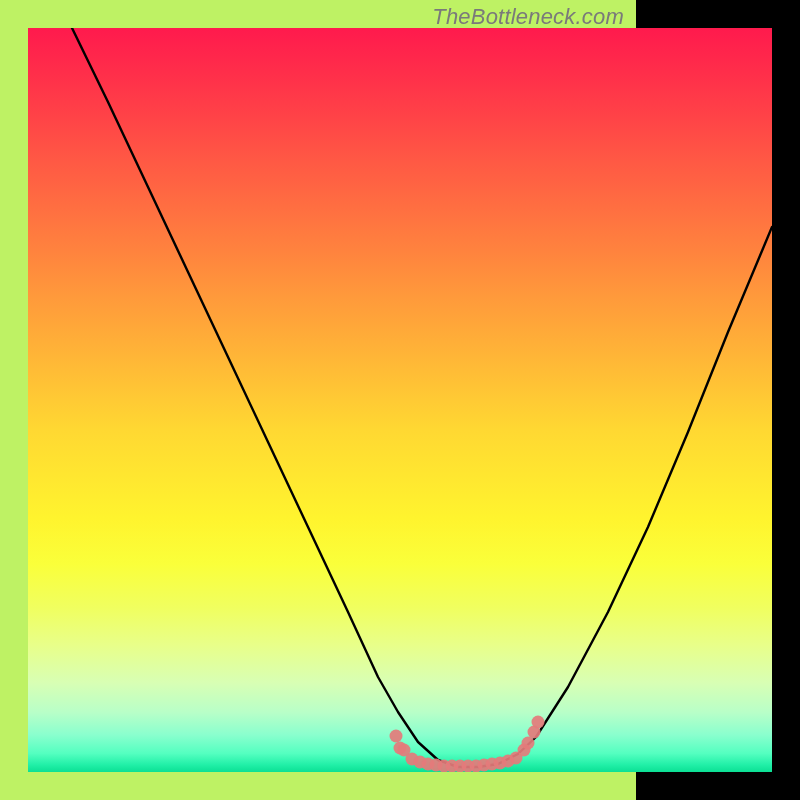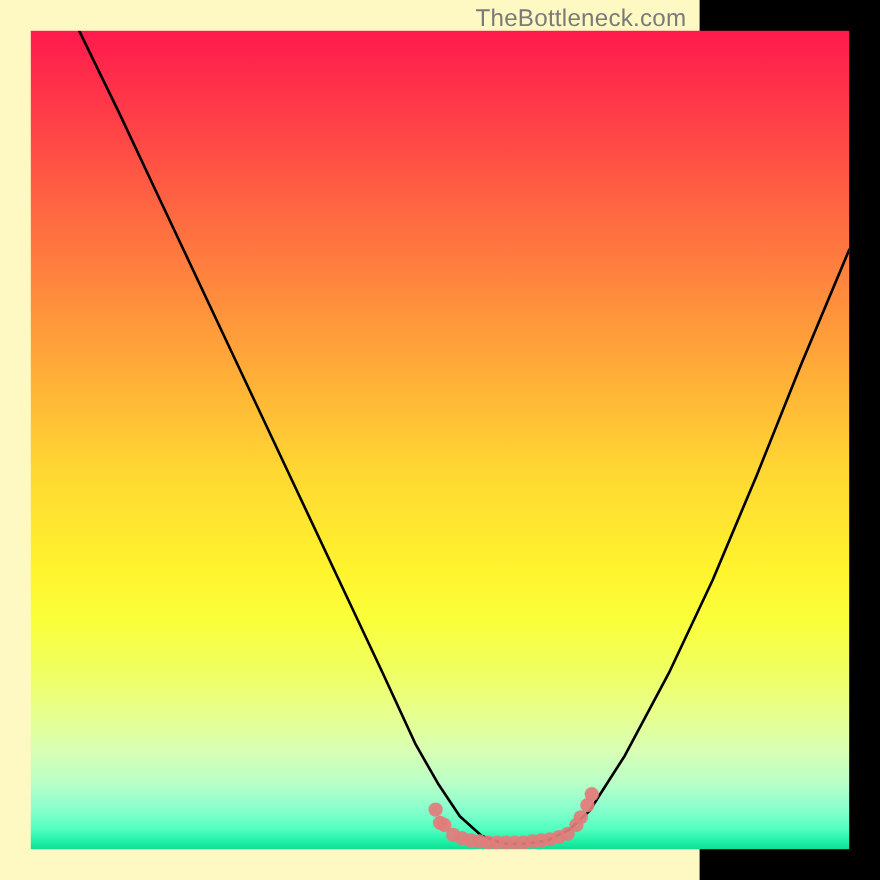--- a/index.html
+++ b/index.html
@@ -8,21 +8,22 @@
     width: 800px;
     height: 800px;
     overflow: hidden;
     background: #000;
     font-family: Arial, Helvetica, sans-serif;
   }
   .frame {
     position: relative;
     width: 636px;
     height: 800px;
-    background: #fef9c3;
+    background: #bef264;
+    font-style: italic;
   }
   .plot {
     position: absolute;
     left: 28px;
     top: 28px;
     width: 744px;
     height: 744px;
     
     background: linear-gradient(to bottom,
       #ff1a4d 0%,

